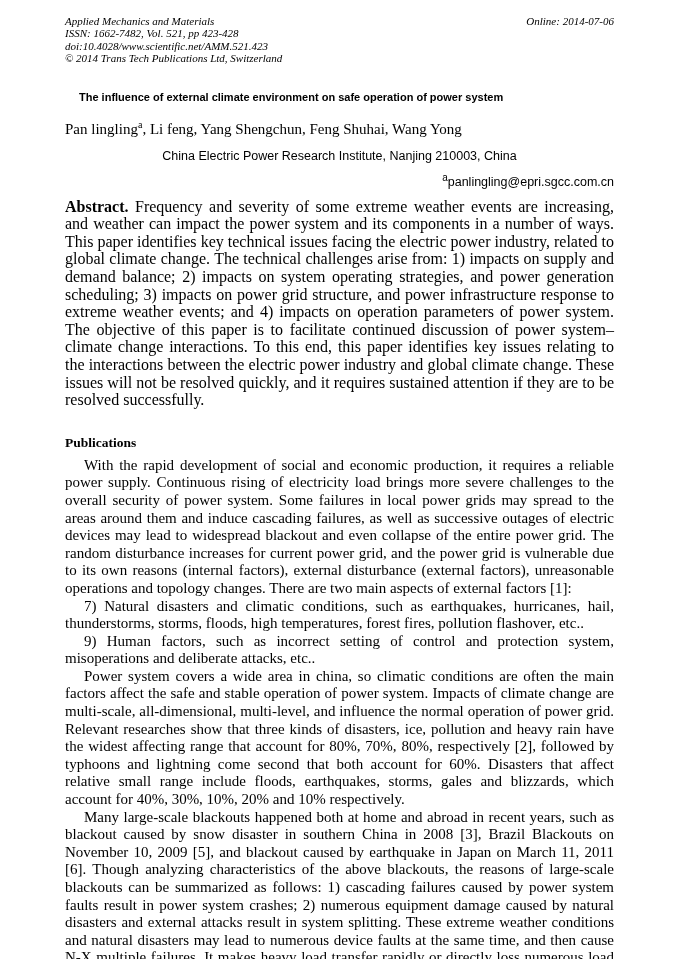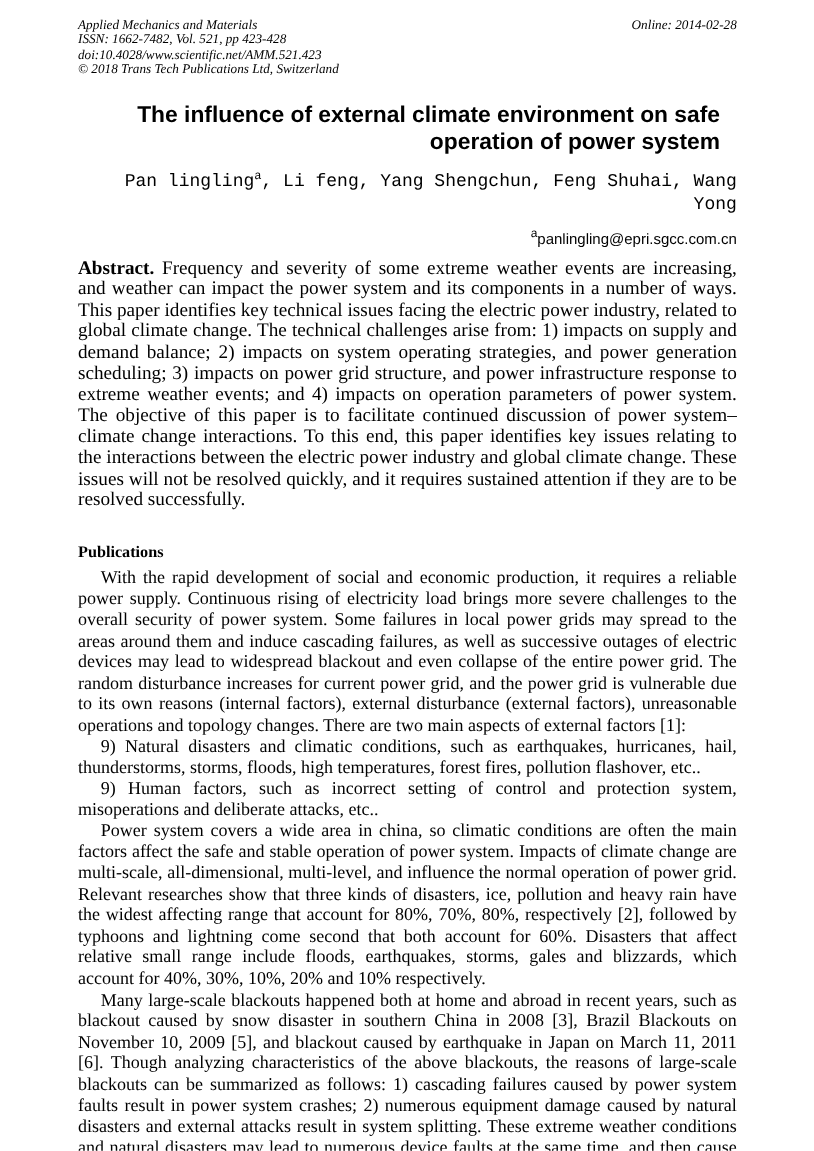--- a/index.html
+++ b/index.html
@@ -30,30 +30,30 @@
     font-size: 11px;
     line-height: 12.4px;
   }
   .jheader .right {
     white-space: nowrap;
   }
   
   .title {
     font-family: "Liberation Sans", "DejaVu Sans", sans-serif;
     font-weight: bold;
-    font-size: 19px;
+    font-size: 11px;
     line-height: 22px;
-    text-align: right;
+    text-align: left;
     margin: 21px 14px 0 14px;
   }
   .authors {
-    font-family: Liberation Mono, monospace;
+    font-family: Liberation Serif, serif;
     font-size: 15px;
     line-height: 19px;
-    text-align: right;
+    text-align: left;
     margin-top: 12px;
   }
   .authors sup, .email sup {
     font-size: 10px;
     vertical-align: super;
     line-height: 0;
   }
   .affiliation {
     font-family: "Liberation Sans", "DejaVu Sans", sans-serif;
     font-size: 12.5px;
@@ -106,36 +106,37 @@
 </head>
 <body>
 
 <div class="page">
 
   <div class="jheader">
     <div class="left">
       <div>Applied Mechanics and Materials</div>
       <div>ISSN: 1662-7482, Vol. 521, pp 423-428</div>
       <div>doi:10.4028/www.scientific.net/AMM.521.423</div>
-      <div>© 2018 Trans Tech Publications Ltd, Switzerland</div>
+      <div>© 2014 Trans Tech Publications Ltd, Switzerland</div>
     </div>
-    <div class="right">Online: 2014-02-28</div>
+    <div class="right">Online: 2014-07-06</div>
   </div>
 
   <h1 class="title">The influence of external climate environment on safe operation of power system</h1>
 
   <div class="authors"><span>Pan lingling</span><sup>a</sup><span>, Li feng, Yang Shengchun, Feng Shuhai, Wang Yong</span></div>
 
+  <div class="affiliation">China Electric Power Research Institute, Nanjing 210003, China</div>
 
   <div class="email"><sup>a</sup><span>panlingling@epri.sgcc.com.cn</span></div>
 
 
   <div class="abstract"><span class="ab-label">Abstract.</span><span> Frequency and severity of some extreme weather events are increasing, and weather can impact the power system and its components in a number of ways. This paper identifies key technical issues facing the electric power industry, related to global climate change. The technical challenges arise from: 1) impacts on supply and demand balance; 2) impacts on system operating strategies, and power generation scheduling; 3) impacts on power grid structure, and power infrastructure response to extreme weather events; and 4) impacts on operation parameters of power system. The objective of this paper is to facilitate continued discussion of power system–climate change interactions. To this end, this paper identifies key issues relating to the interactions between the electric power industry and global climate change. These issues will not be resolved quickly, and it requires sustained attention if they are to be resolved successfully.</span></div>
 
   <div class="section-heading">Publications</div>
 
   <p class="body-par">With the rapid development of social and economic production, it requires a reliable power supply. Continuous rising of electricity load brings more severe challenges to the overall security of power system. Some failures in local power grids may spread to the areas around them and induce cascading failures, as well as successive outages of electric devices may lead to widespread blackout and even collapse of the entire power grid. The random disturbance increases for current power grid, and the power grid is vulnerable due to its own reasons (internal factors), external disturbance (external factors), unreasonable operations and topology changes. There are two main aspects of external factors [1]:</p>
-  <p class="body-par">9) Natural disasters and climatic conditions, such as earthquakes, hurricanes, hail, thunderstorms, storms, floods, high temperatures, forest fires, pollution flashover, etc..</p>
+  <p class="body-par">7) Natural disasters and climatic conditions, such as earthquakes, hurricanes, hail, thunderstorms, storms, floods, high temperatures, forest fires, pollution flashover, etc..</p>
   <p class="body-par">9) Human factors, such as incorrect setting of control and protection system, misoperations and deliberate attacks, etc..</p>
   <p class="body-par">Power system covers a wide area in china, so climatic conditions are often the main factors affect the safe and stable operation of power system. Impacts of climate change are multi-scale, all-dimensional, multi-level, and influence the normal operation of power grid. Relevant researches show that three kinds of disasters, ice, pollution and heavy rain have the widest affecting range that account for 80%, 70%, 80%, respectively [2], followed by typhoons and lightning come second that both account for 60%. Disasters that affect relative small range include floods, earthquakes, storms, gales and blizzards, which account for 40%, 30%, 10%, 20% and 10% respectively.</p>
   <p class="body-par">Many large-scale blackouts happened both at home and abroad in recent years, such as blackout caused by snow disaster in southern China in 2008 [3], Brazil Blackouts on November 10, 2009 [5], and blackout caused by earthquake in Japan on March 11, 2011 [6]. Though analyzing characteristics of the above blackouts, the reasons of large-scale blackouts can be summarized as follows: 1) cascading failures caused by power system faults result in power system crashes; 2) numerous equipment damage caused by natural disasters and external attacks result in system splitting. These extreme weather conditions and natural disasters may lead to numerous device faults at the same time, and then cause N-X multiple failures. It makes heavy load transfer rapidly or directly loss numerous load and power, and finally lead to a large-scale blackout. Combining with the essential reasons of</p>
 
 </div>
 
 </body></html>

